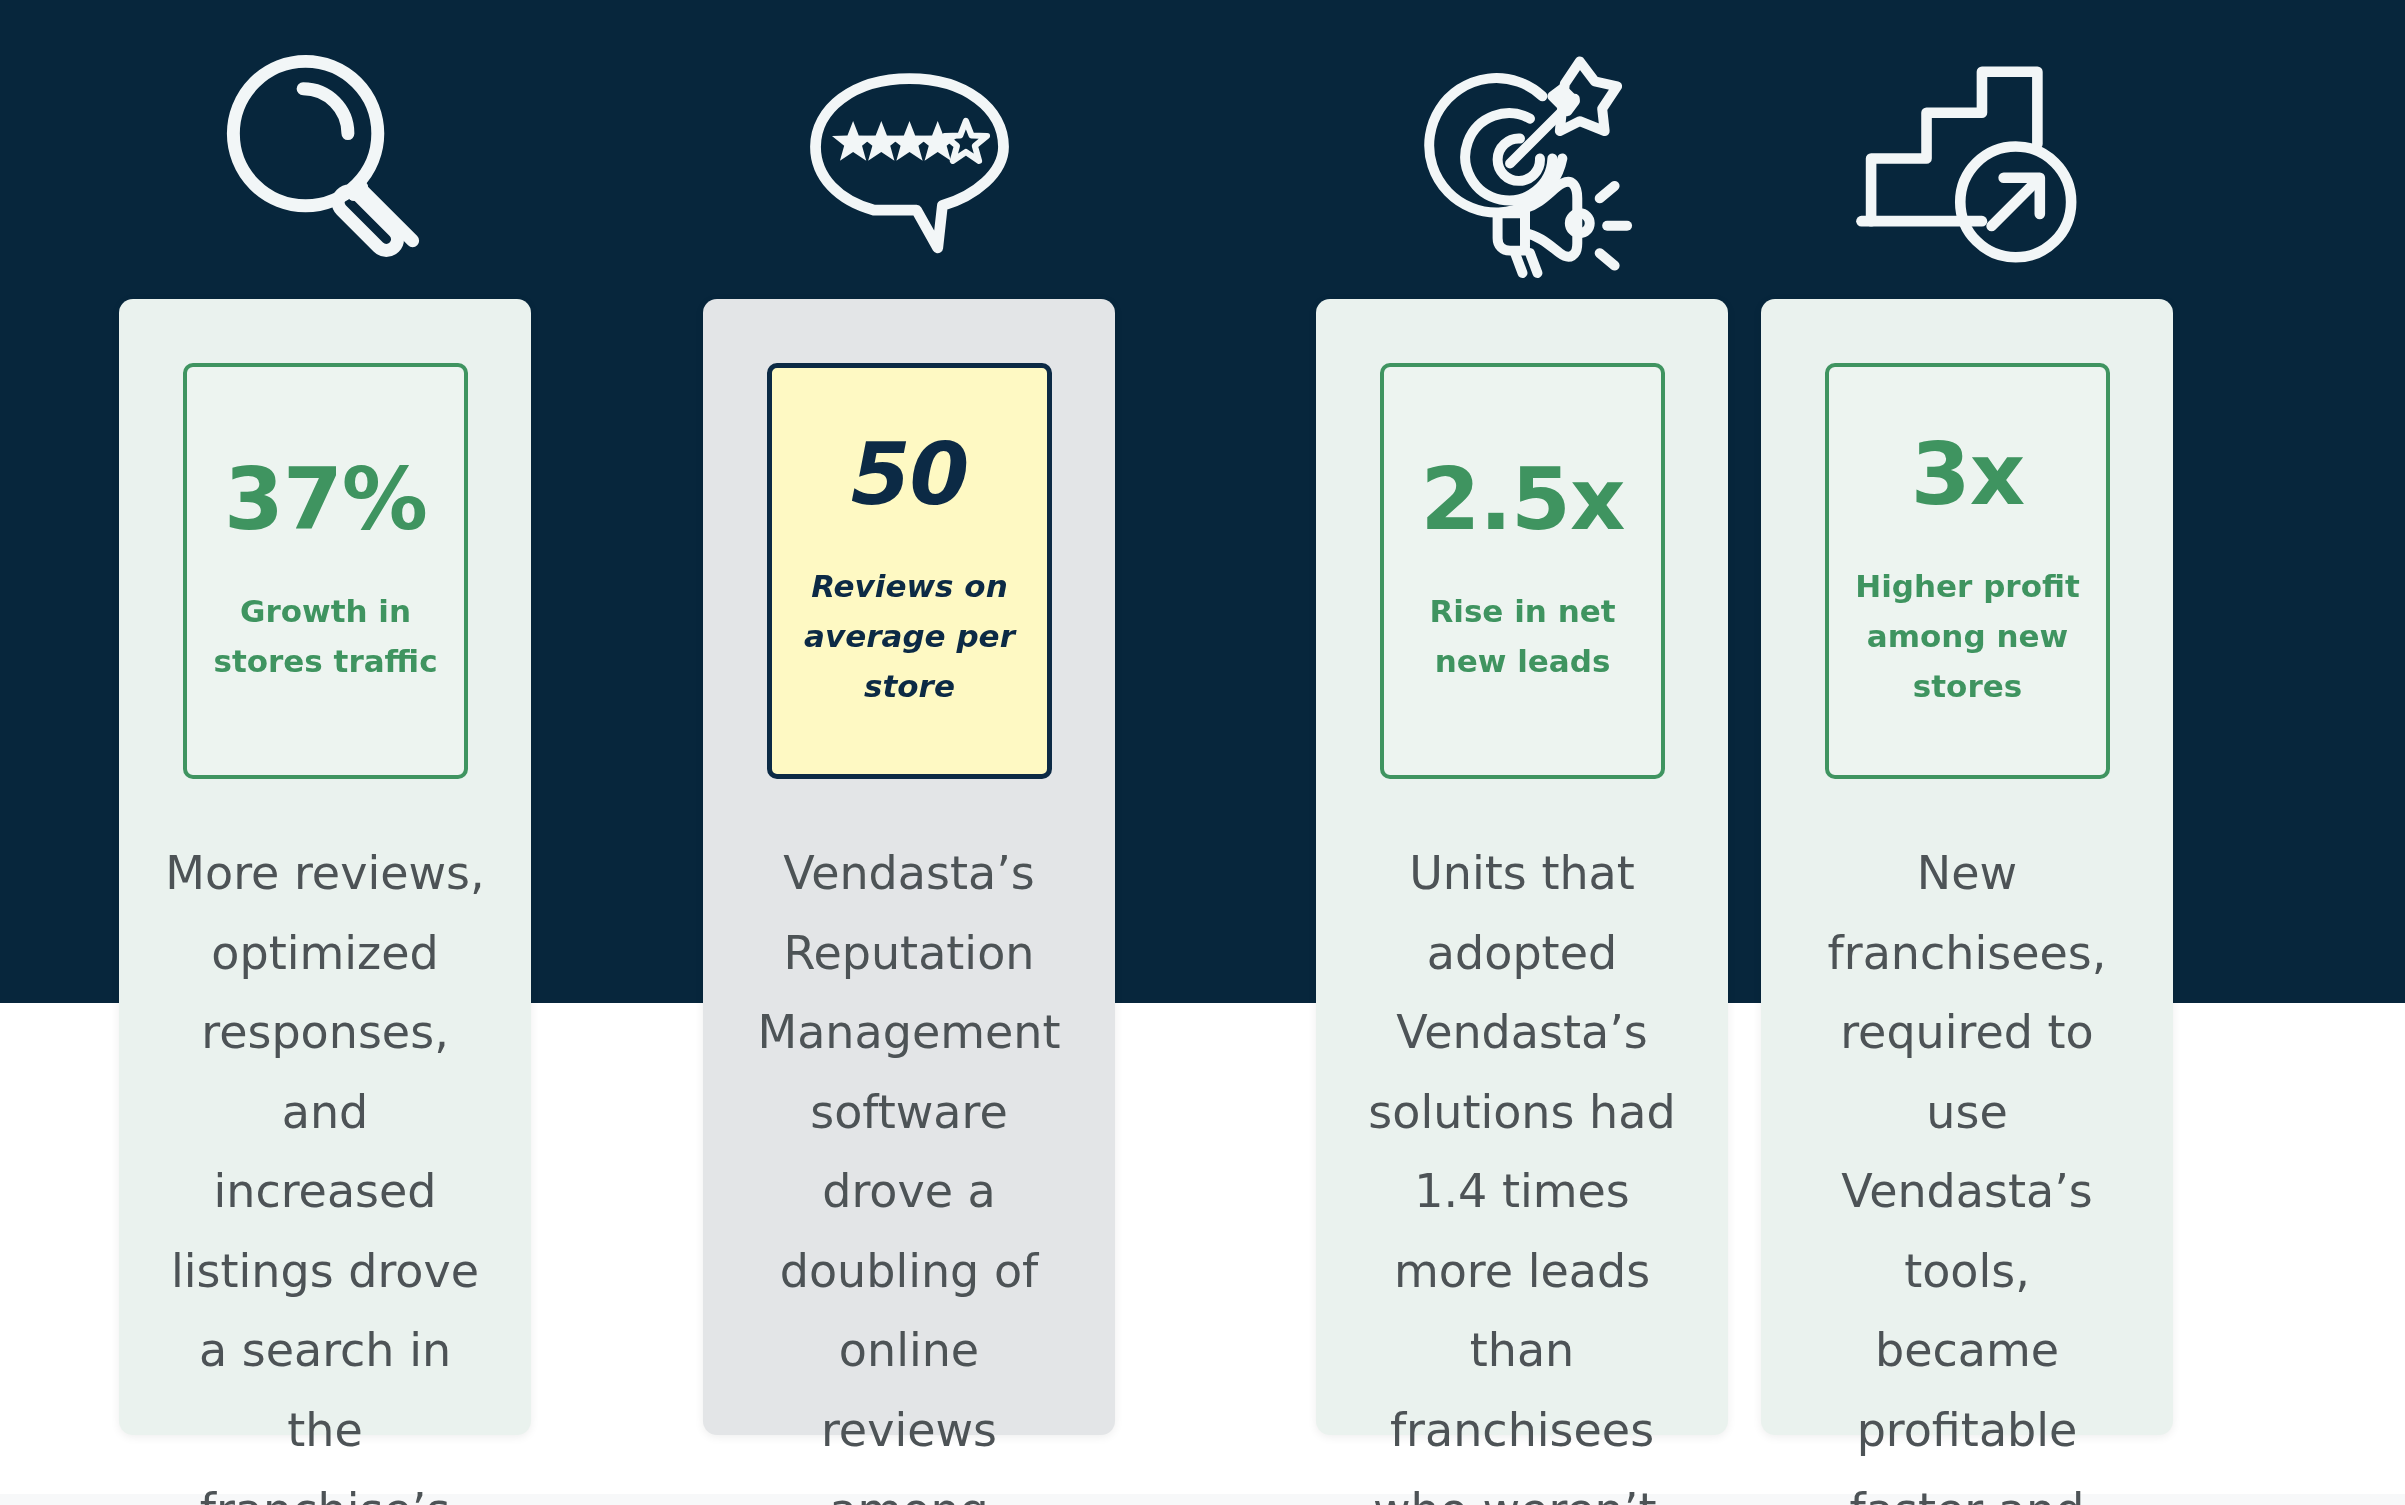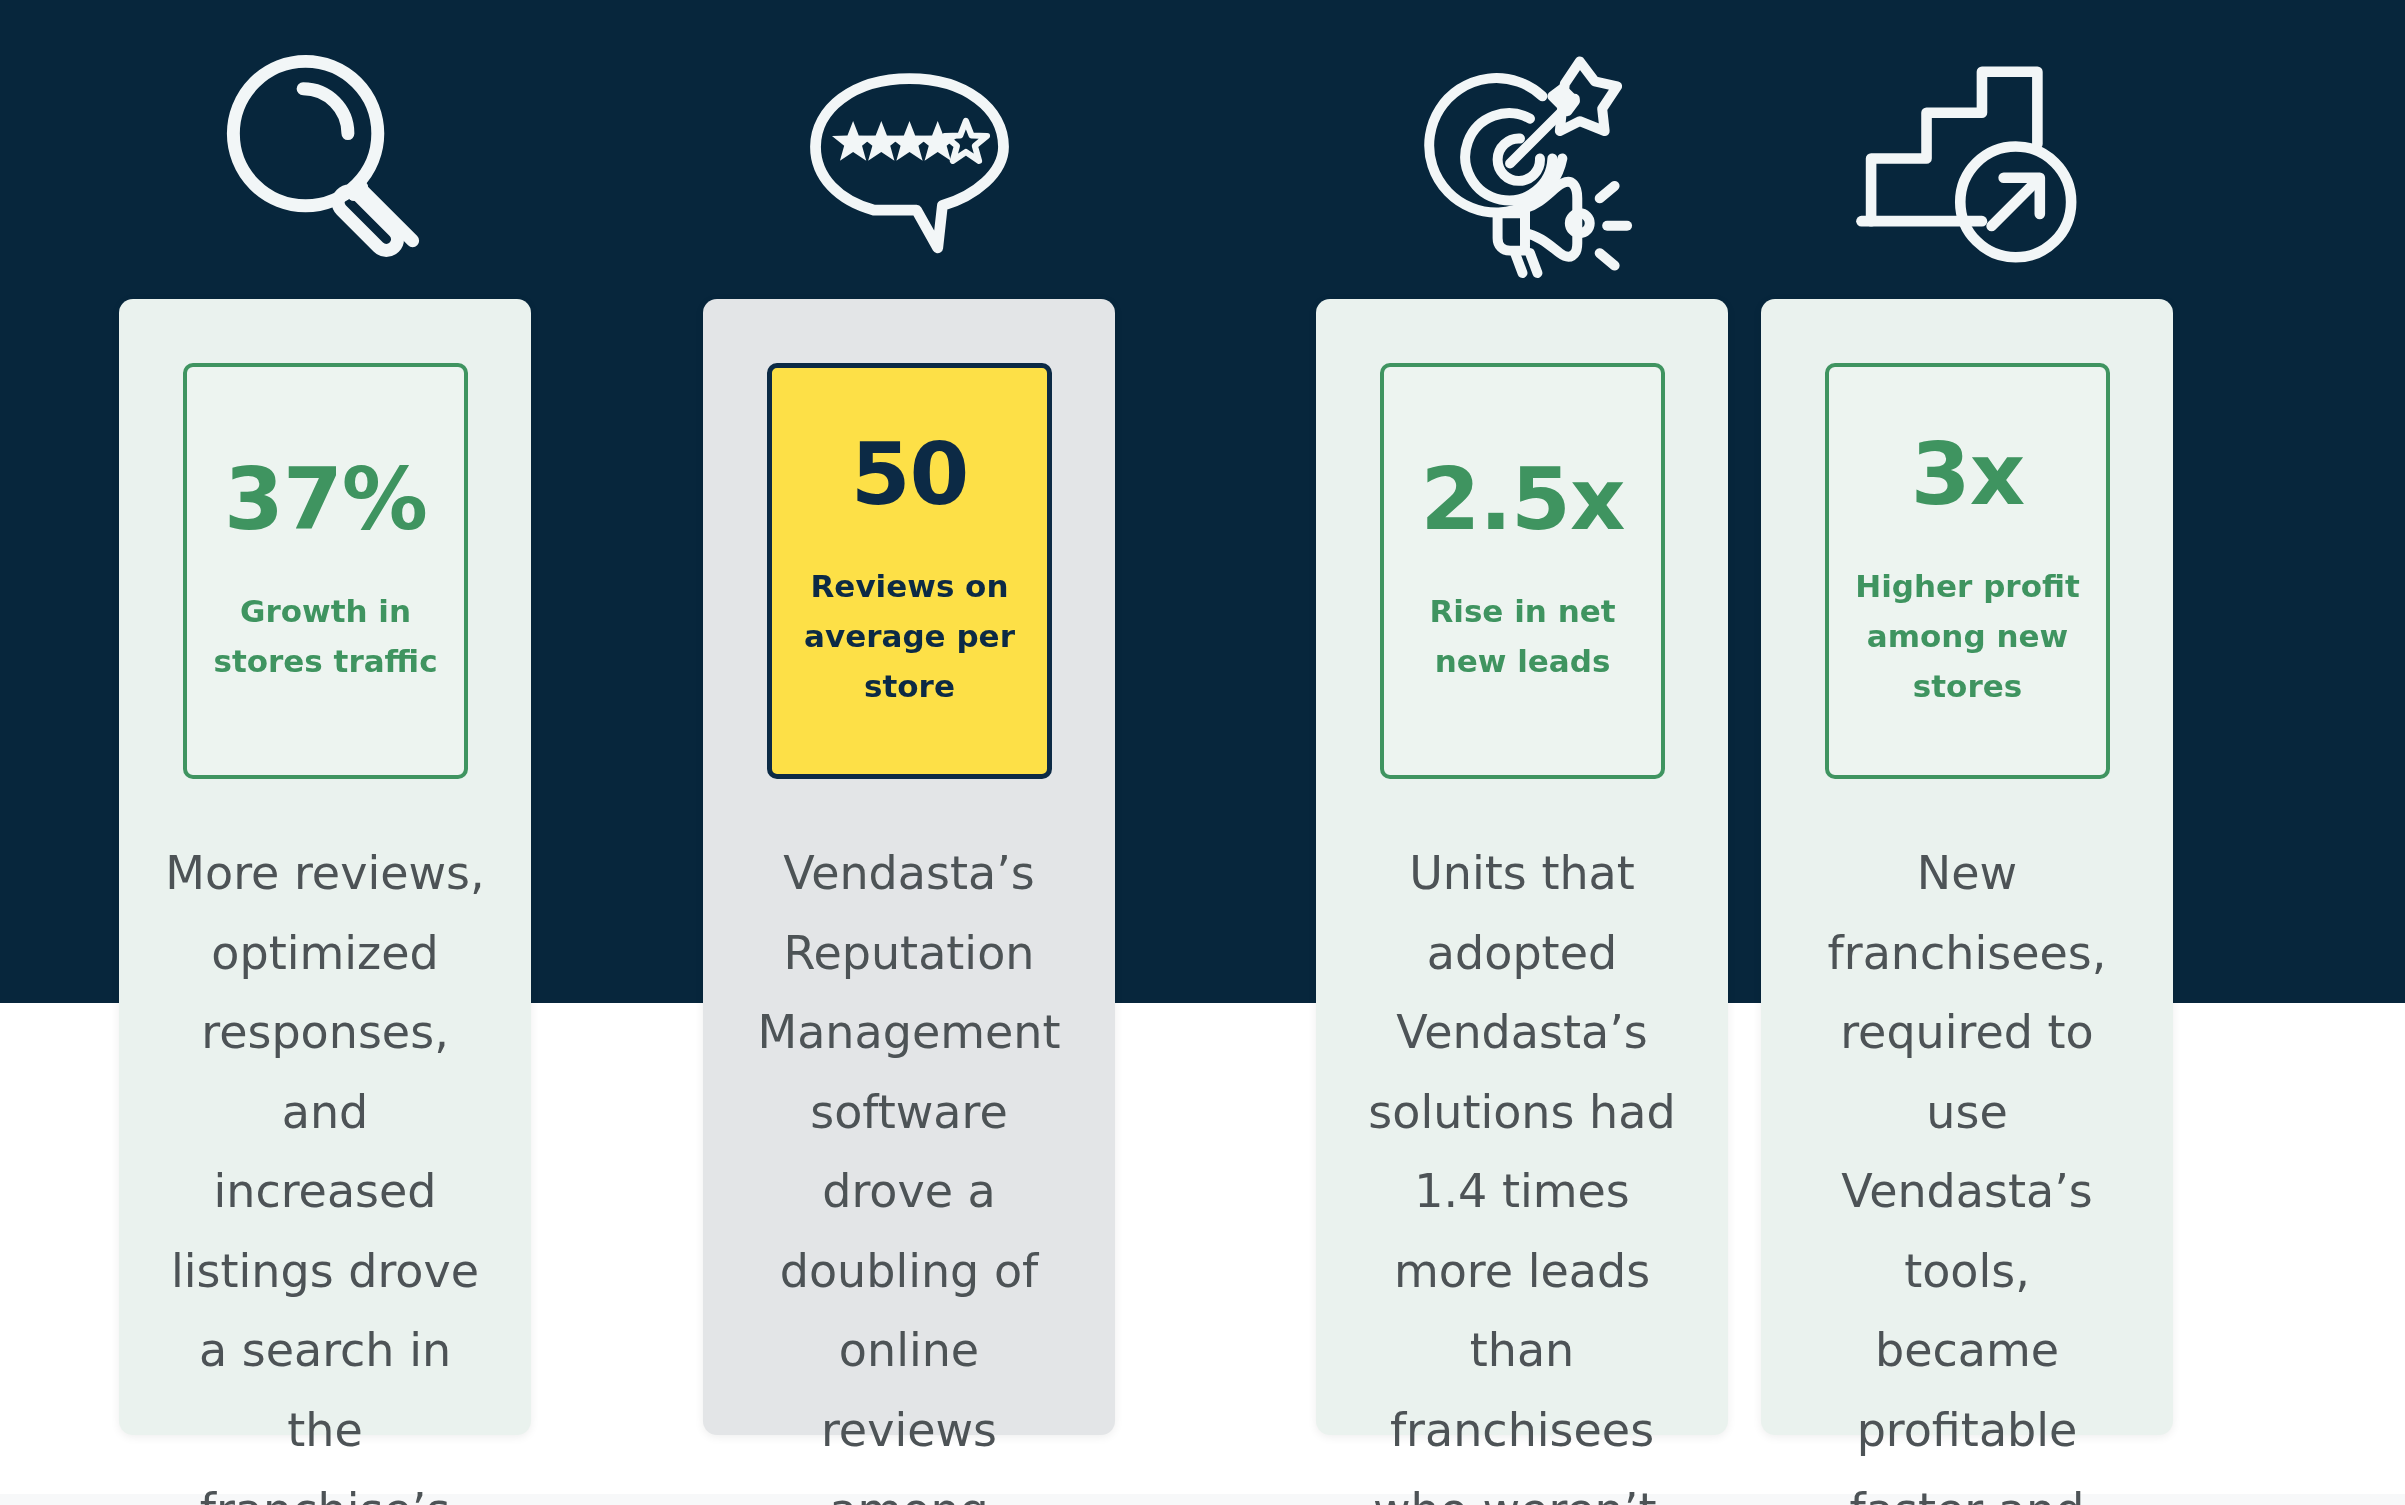--- a/index.html
+++ b/index.html
@@ -97,21 +97,22 @@
     align-items: center;
     justify-content: center;
     text-align: center;
   }
   .stat-box.green-outline {
     border: 4px solid #3f9460;
     background: #edf4f0;
   }
   .stat-box.navy-outline {
     border: 5px solid #0c2a45;
-    background: #fde047;
+    background: #fef9c3;
+    font-style: italic;
   }
 
   .stat-number {
     font-size: 86px;
     font-weight: 700;
     line-height: 1;
     letter-spacing: -1px;
     margin-bottom: 44px;
   }
   .stat-number.green { color: #3f9460; }

